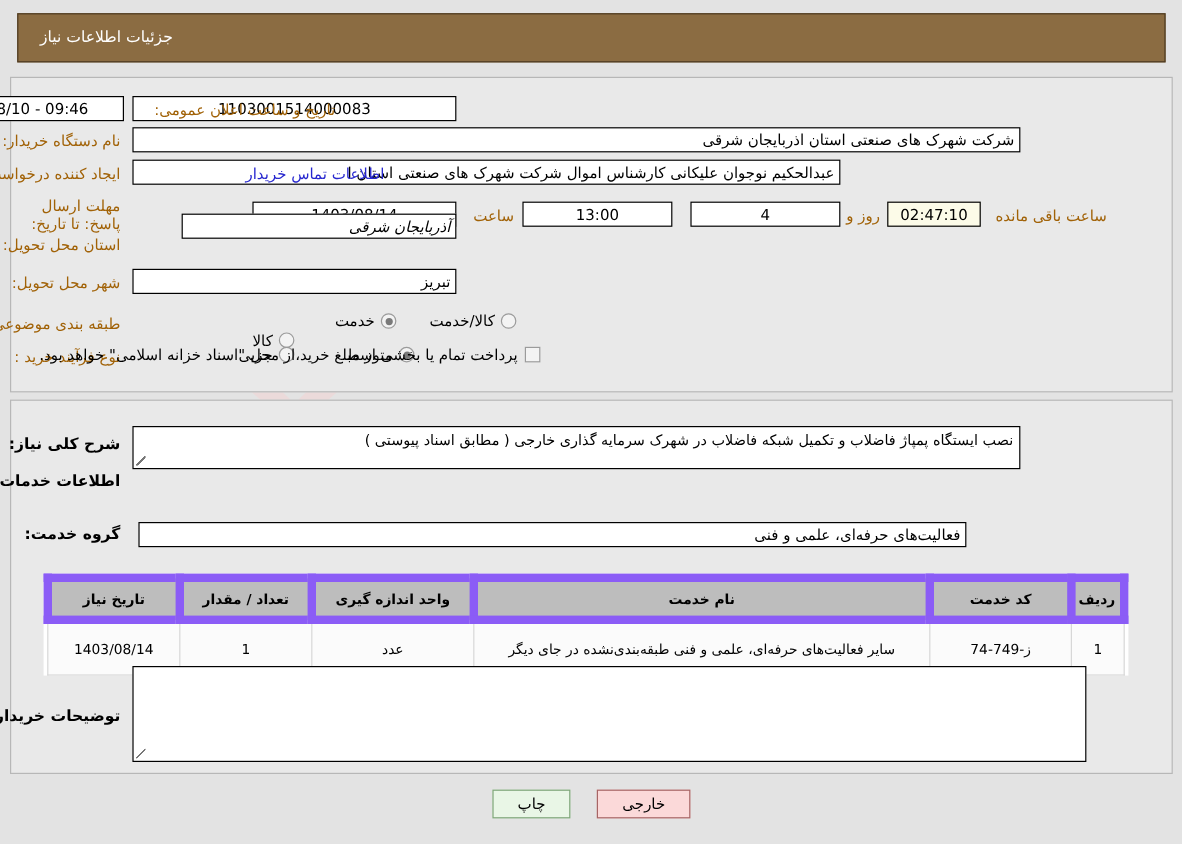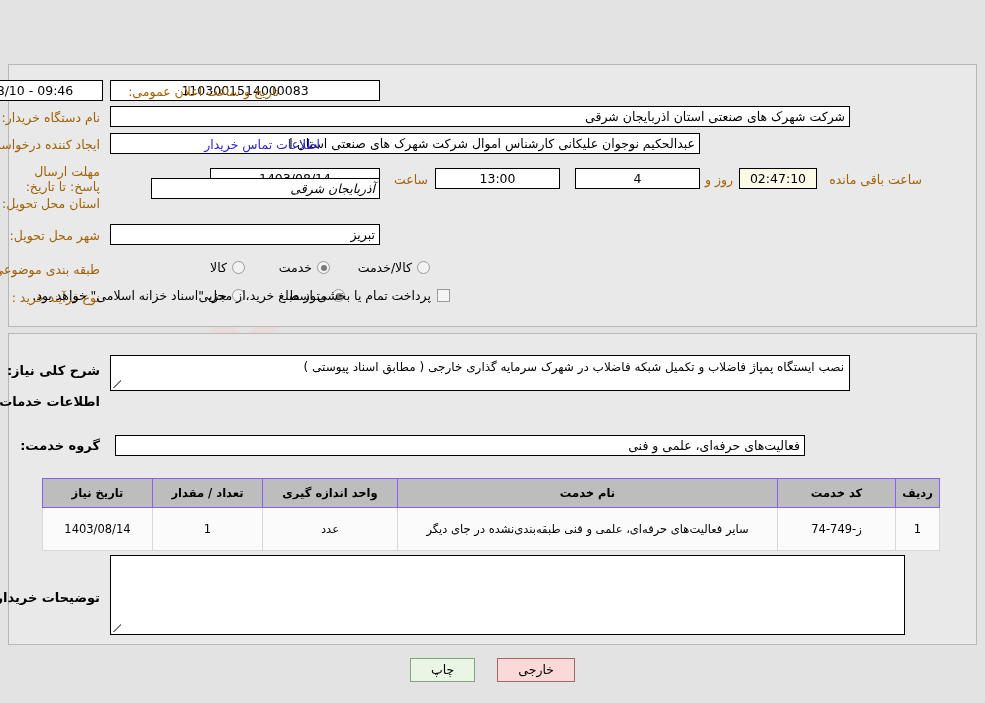--- a/index.html
+++ b/index.html
@@ -191,21 +191,21 @@
   .tbl {
     position: absolute;
     z-index: 4;
     border-collapse: collapse;
     font-size: 11.5px;
     background: #fff;
     table-layout: fixed;
   }
   .tbl th {
     background: #bdbdbd;
-    border: 1px solid #8b5cf6;
+    border: 7px solid #8b5cf6;
     color: #000;
     font-weight: bold;
     height: 24px;
     padding: 2px 4px;
     text-align: center;
     font-size: 11.5px;
   }
   .tbl td {
     background: #fbfbfb;
     border: 1px solid #d7d7d7;
@@ -245,20 +245,23 @@
 
 <div id="page">
 
   <div class="watermark">
     <div class="wm-shield"></div>
     <div class="wm-shield-inner"></div>
     <div class="wm-diamond"></div>
     <div class="wm-text">AriaTender.net</div>
   </div>
 
+  <div class="title-bar">
+    <span>جزئیات اطلاعات نیاز</span>
+  </div>
 
   <div class="panel" id="panel-top"></div>
 
   <div class="lbl" style="right:885px; top:84px;">شماره نیاز:</div>
   <div class="fld num" style="right:605px; top:80px; width:270px;">1103001514000083</div>
 
   <div class="lbl" style="right:706px; top:84px;">تاریخ و ساعت اعلان عمومی:</div>
   <div class="fld num" style="right:882px; top:80px; width:180px;">1403/08/10 - 09:46</div>
 
   <div class="lbl" style="right:885px; top:110px;">نام دستگاه خریدار:</div>
@@ -277,21 +280,21 @@
   <div class="fld timer" style="right:168px; top:168px; width:78px;">02:47:10</div>
   <div class="lbl" style="right:63px; top:172px;">ساعت باقی مانده</div>
 
   <div class="lbl" style="right:885px; top:196px;">استان محل تحویل:</div>
   <div class="fld" style="right:605px; top:178px; width:229px;font-style:italic;">آذربایجان شرقی</div>
 
   <div class="lbl" style="right:885px; top:228px;">شهر محل تحویل:</div>
   <div class="fld" style="right:605px; top:224px; width:270px;">تبریز</div>
 
   <div class="lbl" style="right:885px; top:262px;">طبقه بندی موضوعی:</div>
-  <div class="radio-wrap" id="cat-0" style="right:740px; top:260px;">
+  <div class="radio-wrap" id="cat-0" style="right:740px; top:276px;">
     <span class="radio"></span>
     <span class="radio-lbl">کالا</span>
   </div>
   <div class="radio-wrap" id="cat-1" style="right:655px; top:260px;">
     <span class="radio on"></span>
     <span class="radio-lbl">خدمت</span>
   </div>
   <div class="radio-wrap" id="cat-2" style="right:555px; top:260px;">
     <span class="radio"></span>
     <span class="radio-lbl">کالا/خدمت</span>

